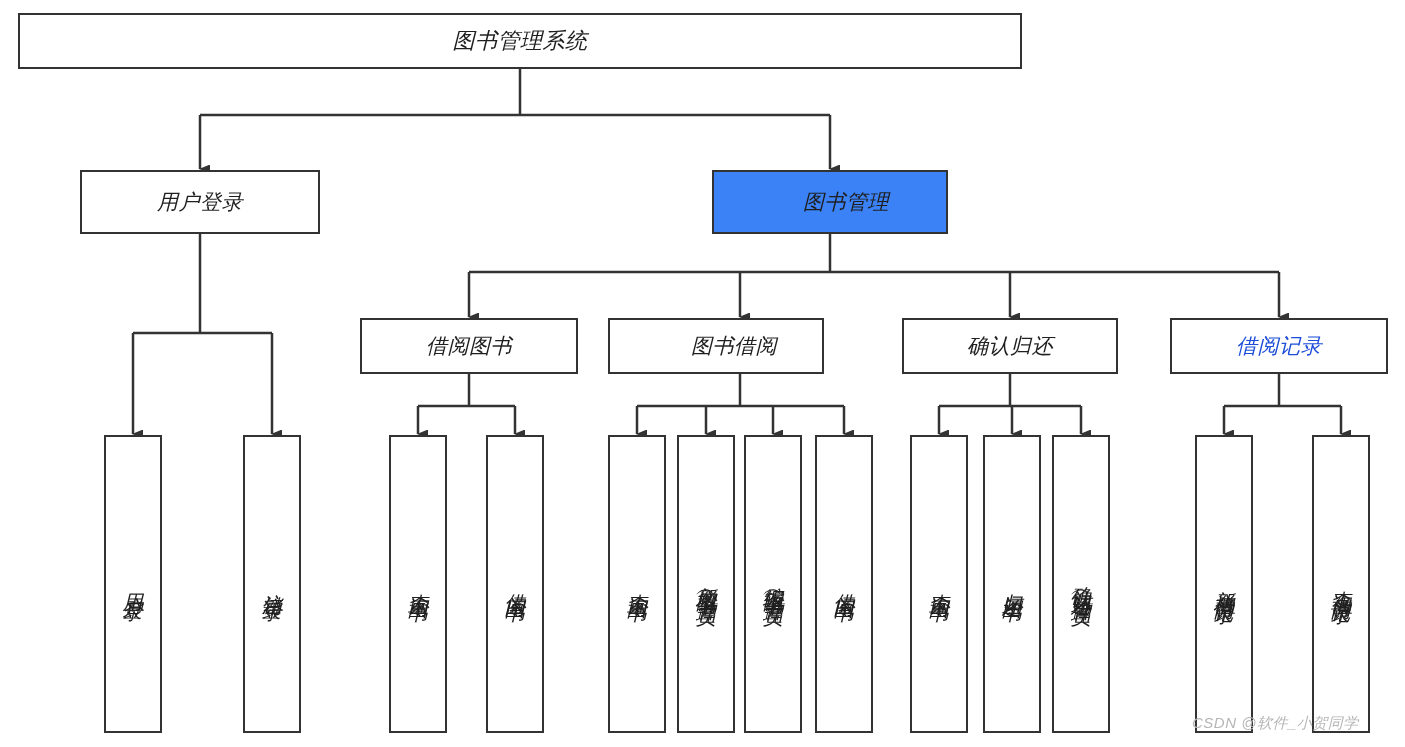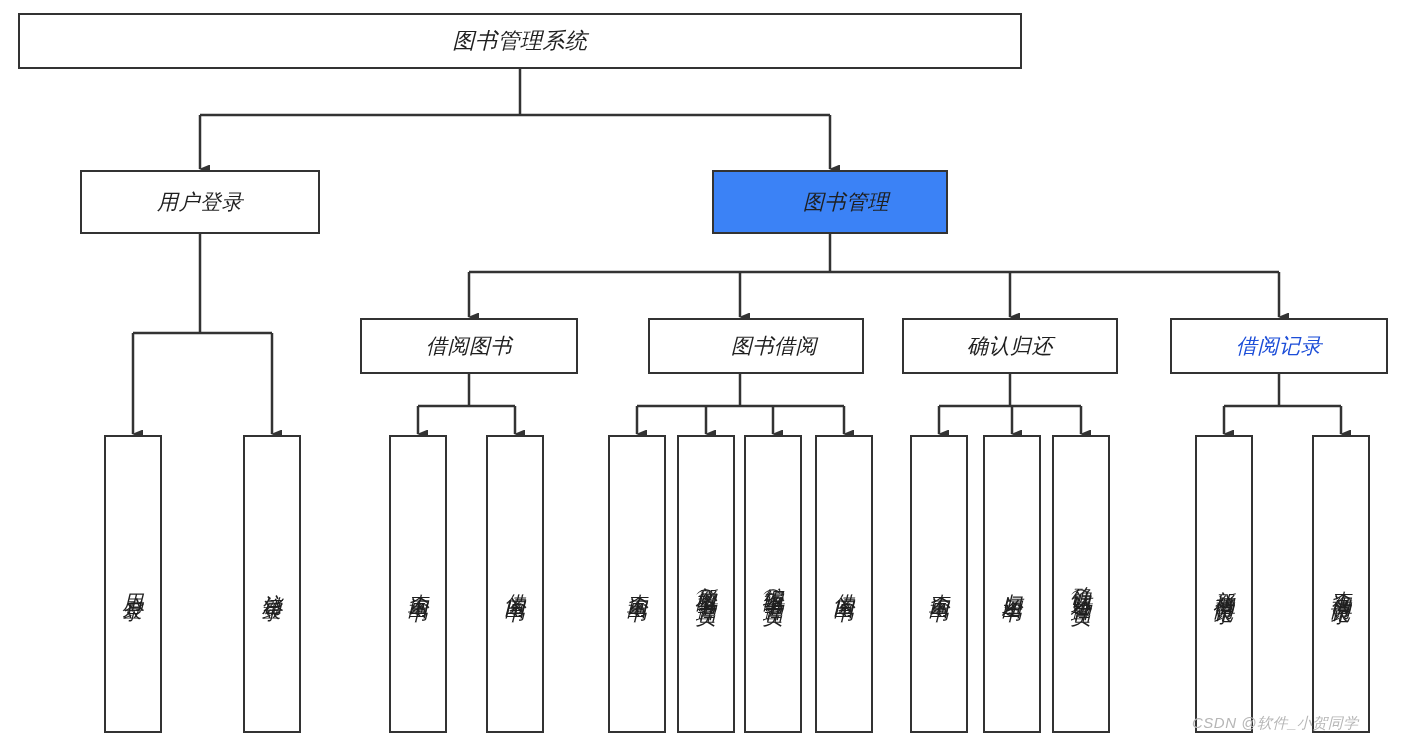--- a/index.html
+++ b/index.html
@@ -115,21 +115,21 @@
       </div>
       <div class="node level1" style="left: 80px; top: 170px; width: 240px; height: 64px; border-color: rgb(51, 51, 51); background: rgb(255, 255, 255);">
         <span class="label" style="color: rgb(31, 31, 31);">用户登录</span>
       </div>
       <div class="node level1" style="left: 712px; top: 170px; width: 236px; height: 64px; border-color: rgb(51, 51, 51); background: #3b82f6; padding-left: 32px;">
         <span class="label" style="color: rgb(31, 31, 31);">图书管理</span>
       </div>
       <div class="node level2" style="left: 360px; top: 318px; width: 218px; height: 56px; border-color: rgb(51, 51, 51); background: rgb(255, 255, 255);">
         <span class="label" style="color: rgb(31, 31, 31);">借阅图书</span>
       </div>
-      <div class="node level2" style="left: 648px; top: 318px; width: 216px; height: 56px; border-color: rgb(51, 51, 51); background: rgb(255, 255, 255); padding-left: 36px;">
+      <div class="node level2" style="left: 608px; top: 318px; width: 216px; height: 56px; border-color: rgb(51, 51, 51); background: rgb(255, 255, 255); padding-left: 36px;">
         <span class="label" style="color: rgb(31, 31, 31);">图书借阅</span>
       </div>
       <div class="node level2" style="left: 902px; top: 318px; width: 216px; height: 56px; border-color: rgb(51, 51, 51); background: rgb(255, 255, 255);">
         <span class="label" style="color: rgb(31, 31, 31);">确认归还</span>
       </div>
       <div class="node level2" style="left: 1170px; top: 318px; width: 218px; height: 56px; border-color: rgb(51, 51, 51); background: rgb(255, 255, 255);">
         <span class="label" style="color: #1d4ed8;">借阅记录</span>
       </div>
       <div class="node vertical leaf" style="left: 104px; top: 435px; width: 58px; height: 298px; border-color: rgb(51, 51, 51); background: rgb(255, 255, 255);">
         <span class="label" style="color: rgb(31, 31, 31);">用户登录</span>

